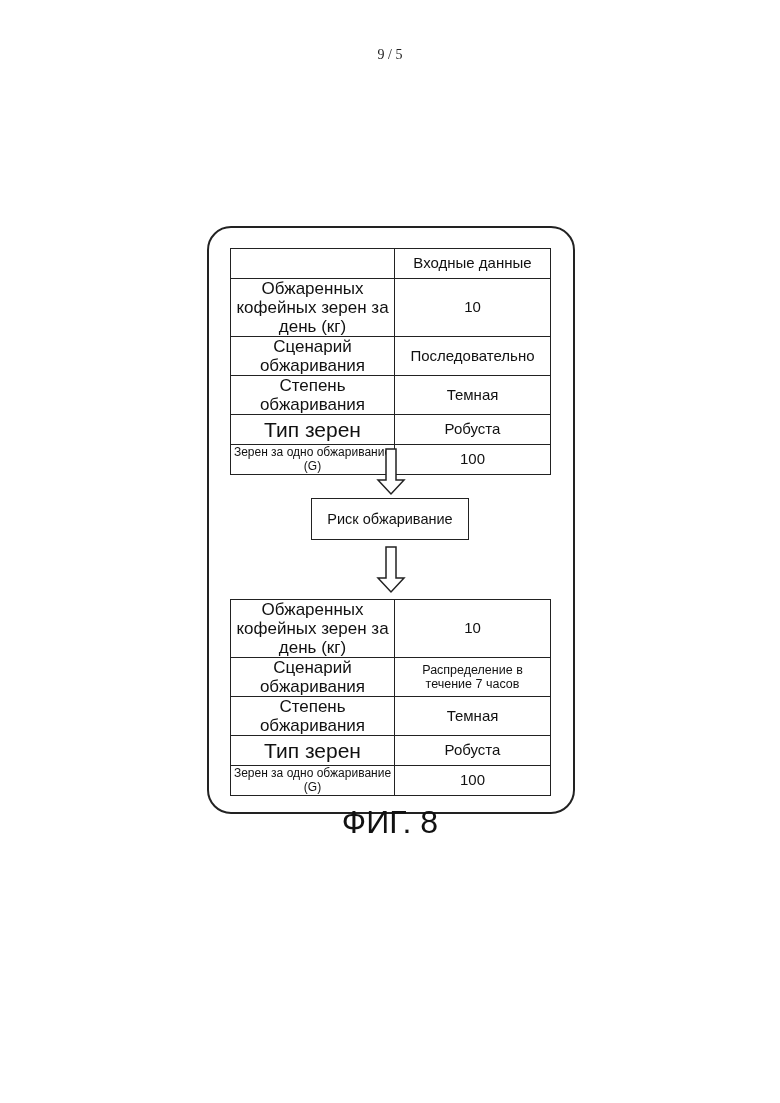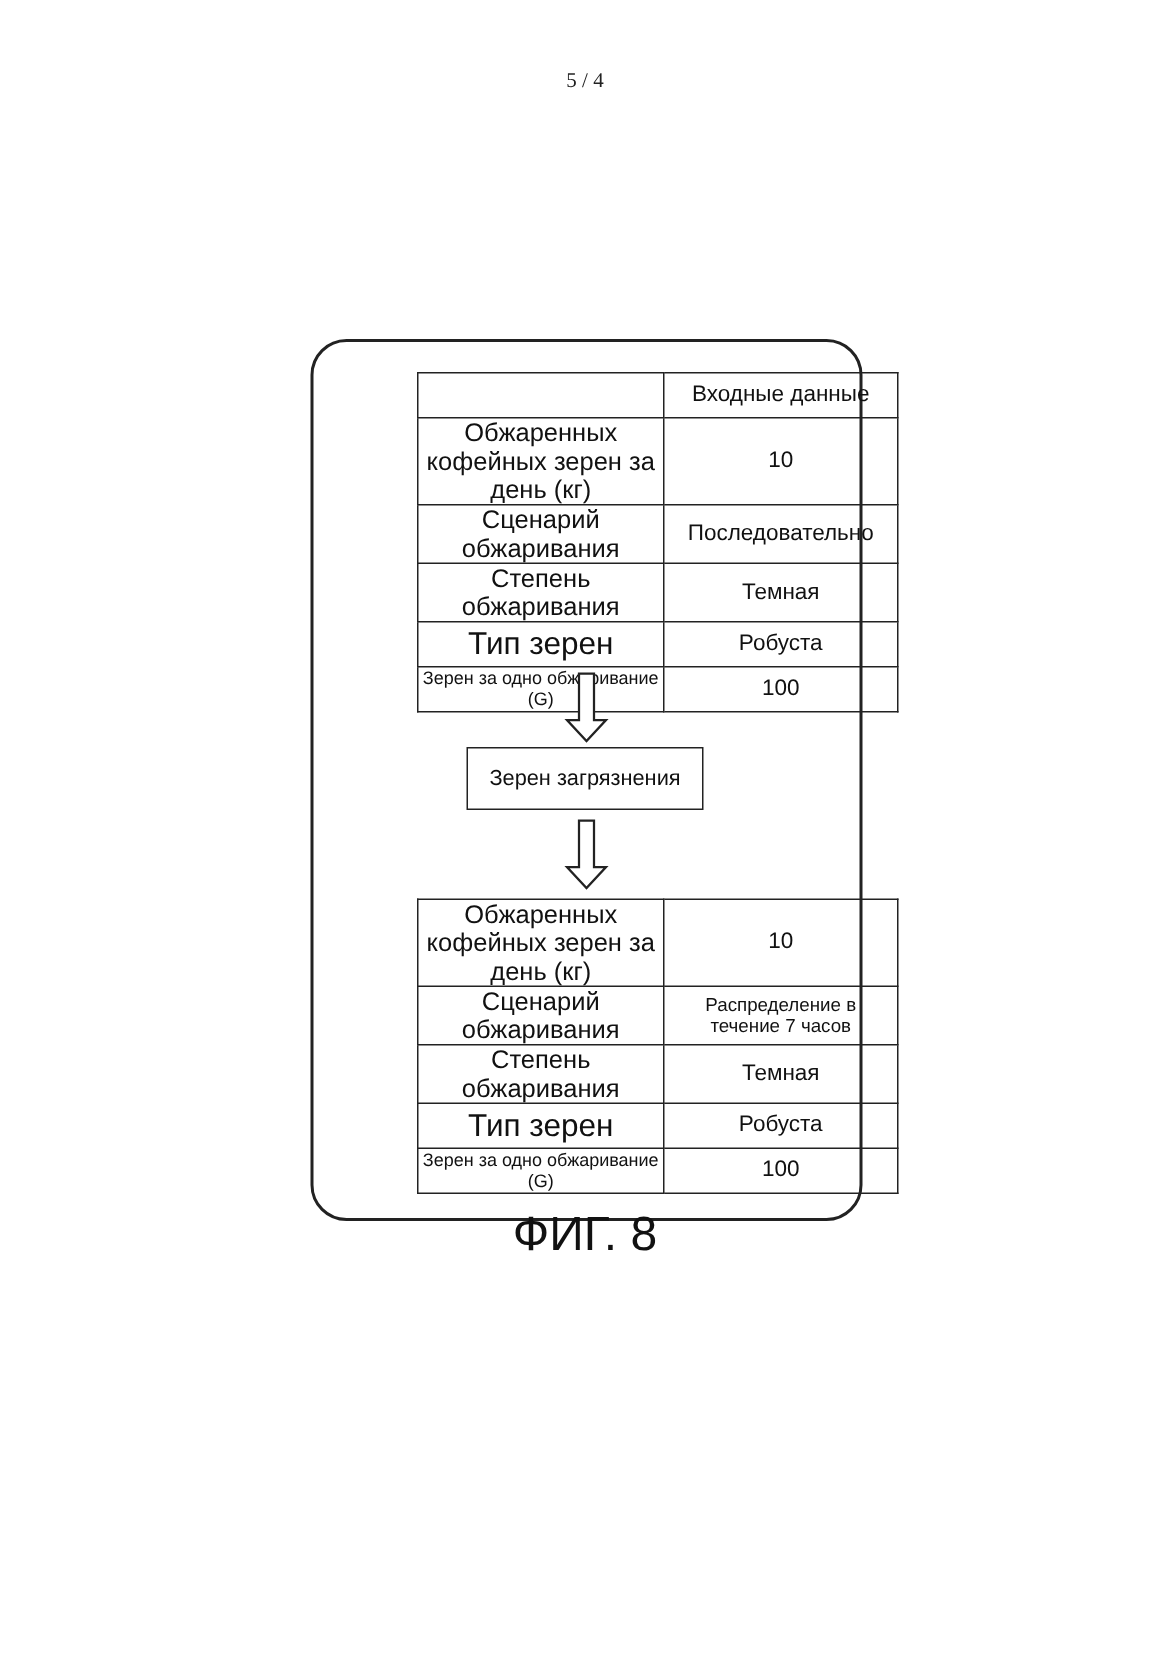--- a/index.html
+++ b/index.html
@@ -3,41 +3,41 @@
 <meta charset="utf-8">
 <style>
   html, body { margin: 0; padding: 0; background: #ffffff; }
   body { width: 780px; height: 1103px; position: relative; overflow: hidden;
          font-family: "Liberation Sans", sans-serif; color: #111; }
   .page-num { position: absolute; top: 47px; left: 0; width: 780px; text-align: center;
               font-family: "Liberation Serif", serif; font-size: 14px; color: #222; }
   .frame { position: absolute; left: 207px; top: 226px; width: 368px; height: 588px;
            border: 2px solid #222; border-radius: 24px; box-sizing: border-box; }
   table.tbl { position: absolute; left: 230px; width: 321px; border-collapse: collapse;
-              table-layout: fixed; margin-left: 48px; }
+              table-layout: fixed; }
   table.tbl td { border: 1.5px solid #222; text-align: center; vertical-align: middle;
                  padding: 0 2px; line-height: 1.12; }
   table.tbl td.lbl { width: 159px; font-size: 17px; }
   table.tbl td.val { font-size: 15px; }
   table.tbl td.small { font-size: 12px; }
   table.tbl td.big { font-size: 21px; }
   table.tbl td.sm2 { font-size: 12.5px; }
   #t1 { top: 248px; }
   #t2 { top: 599px; }
   .arrow { position: absolute; left: 376px; width: 30px; height: 48px; }
   .risk { position: absolute; left: 311px; top: 498px; width: 158px; height: 42px;
           border: 1.5px solid #222; box-sizing: border-box; display: flex;
           align-items: center; justify-content: center; font-size: 14.5px; }
   .caption { position: absolute; top: 804px; left: 0; width: 780px; text-align: center;
              font-size: 32px; }
 </style>
 </head>
 <body>
 
-<div class="page-num">5 / 4</div>
+<div class="page-num">9 / 5</div>
 
 <div class="frame"></div>
 
 <table class="tbl" id="t1">
   <tbody>
       <tr style="height:30px">
     <td class="lbl"></td>
     <td class="val">Входные данные</td>
   </tr>
   <tr style="height:40px">
@@ -60,21 +60,21 @@
     <td class="lbl small">Зерен за одно обжаривание (G)</td>
     <td class="val">100</td>
   </tr>
 </tbody>
   </table>
 
 <svg class="arrow" style="top:448px" viewBox="0 0 30 48">
   <path d="M10 1 L20 1 L20 32 L28 32 L15 46 L2 32 L10 32 Z" fill="#fff" stroke="#222" stroke-width="1.5"></path>
 </svg>
 
-<div class="risk">Зерен загрязнения</div>
+<div class="risk">Риск обжаривание</div>
 
 <svg class="arrow" style="top:546px" viewBox="0 0 30 48">
   <path d="M10 1 L20 1 L20 32 L28 32 L15 46 L2 32 L10 32 Z" fill="#fff" stroke="#222" stroke-width="1.5"></path>
 </svg>
 
 <table class="tbl" id="t2">
   <tbody>
   <tr style="height:42px">
     <td class="lbl">Обжаренных кофейных зерен за день (кг)</td>
     <td class="val">10</td>

